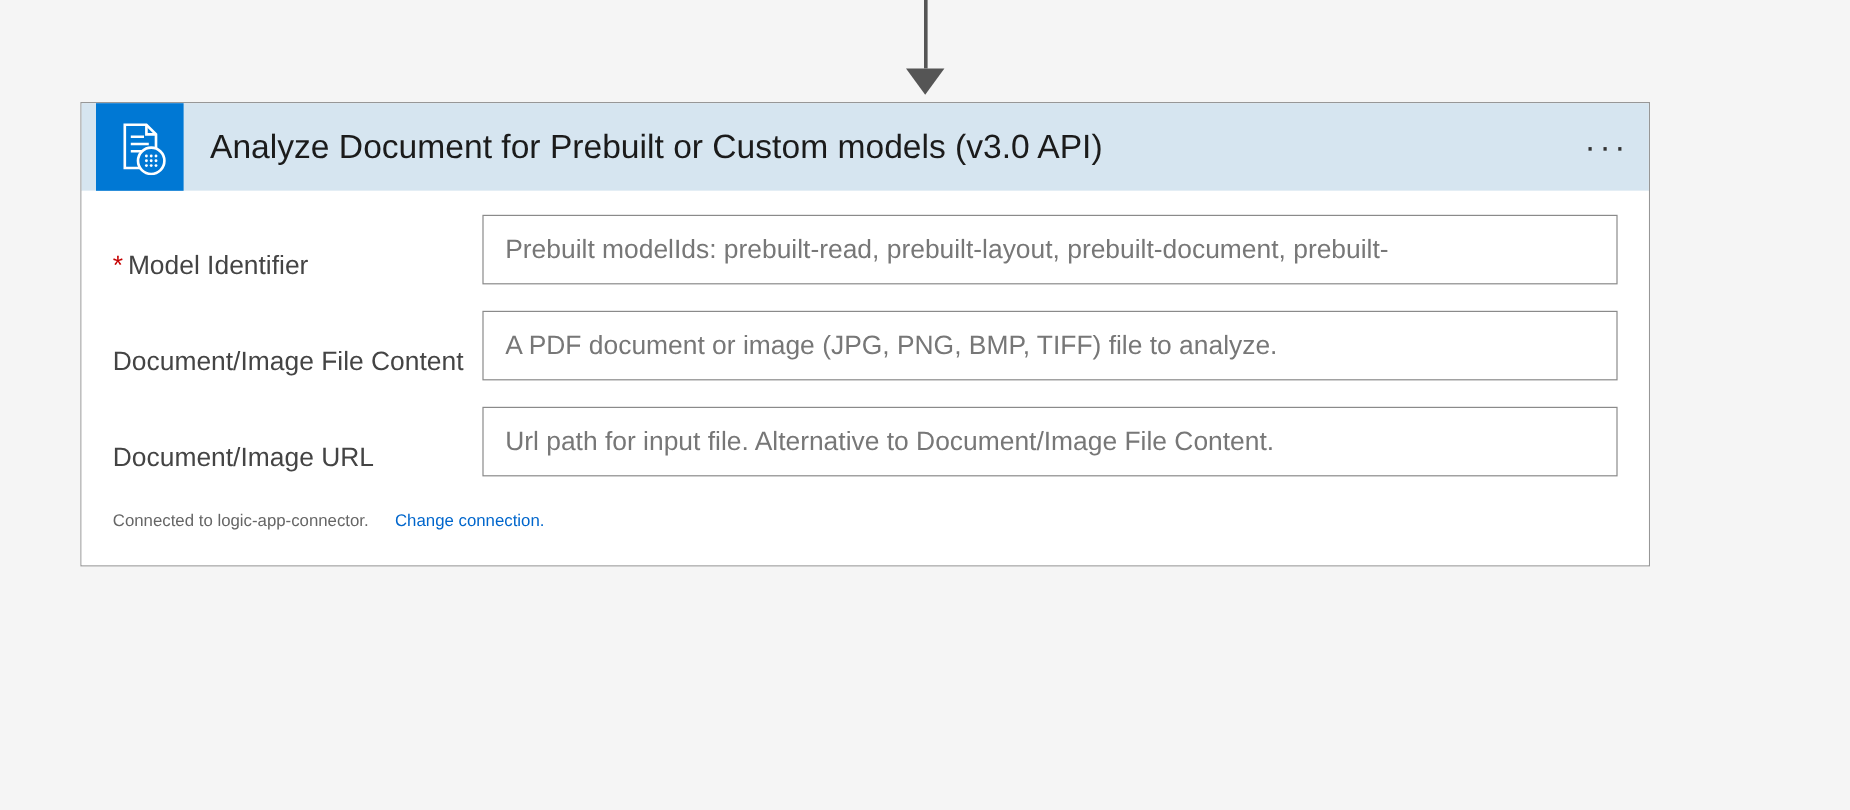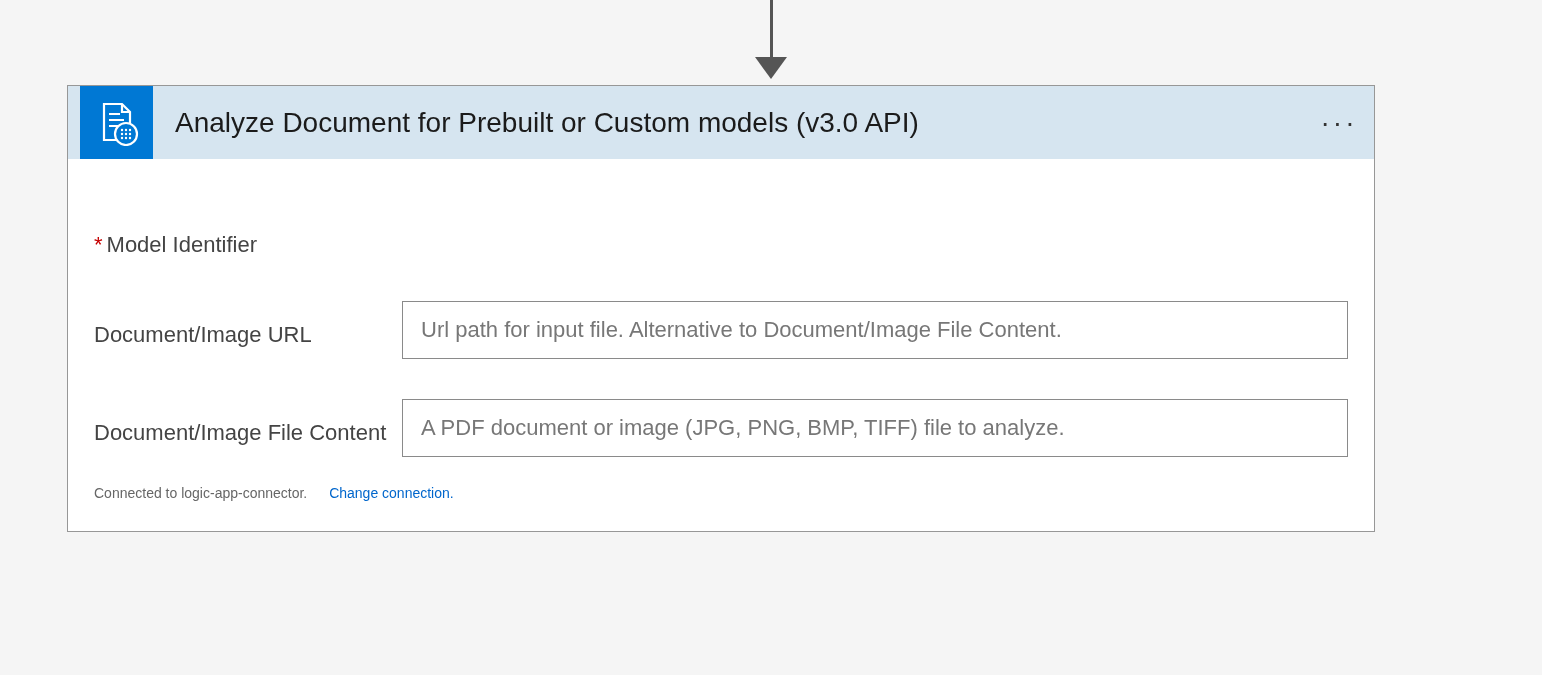--- a/index.html
+++ b/index.html
@@ -77,23 +77,22 @@
       color: #333;
       letter-spacing: 3px;
       cursor: pointer;
     }
     .card-body {
       padding: 20px 26px 30px 26px;
       background: #fff;
     }
     .form-row {
       display: flex;
-      align-items: center;
+      align-items: flex-end;
       margin-bottom: 22px;
-      margin-top: 40px;
     }
     .form-label {
       width: 308px;
       font-size: 22px;
       color: #444;
       line-height: 1.45;
       padding-top: 10px;
       padding-right: 10px;
     }
     .required {
@@ -174,32 +173,33 @@
     <div class="card-title">Analyze Document for Prebuilt or Custom models (v3.0 API)</div>
     <div class="card-menu">···</div>
   </div>
 
   <div class="card-body">
 
     <div class="form-row">
       <div class="form-label">
         <span class="required">*</span><span>Model Identifier</span>
       </div>
+      <input type="text" class="form-input" placeholder="Prebuilt modelIds: prebuilt-read, prebuilt-layout, prebuilt-document, prebuilt-" style="">
+    </div>
+
+    <div class="form-row">
+      <div class="form-label">Document/Image File Content</div>
+      <input type="text" class="form-input" placeholder="A PDF document or image (JPG, PNG, BMP, TIFF) file to analyze." style="">
     </div>
 
     <div class="form-row">
       <div class="form-label">Document/Image URL</div>
       <input type="text" class="form-input" placeholder="Url path for input file. Alternative to Document/Image File Content." style="">
     </div>
 
-    <div class="form-row">
-      <div class="form-label">Document/Image File Content</div>
-      <input type="text" class="form-input" placeholder="A PDF document or image (JPG, PNG, BMP, TIFF) file to analyze." style="">
-    </div>
-
 
     <div class="footer">
       <span>Connected to logic-app-connector.</span>
       <span class="change-link">Change connection.</span>
     </div>
 
   </div>
 </div>
 
 </body></html>

